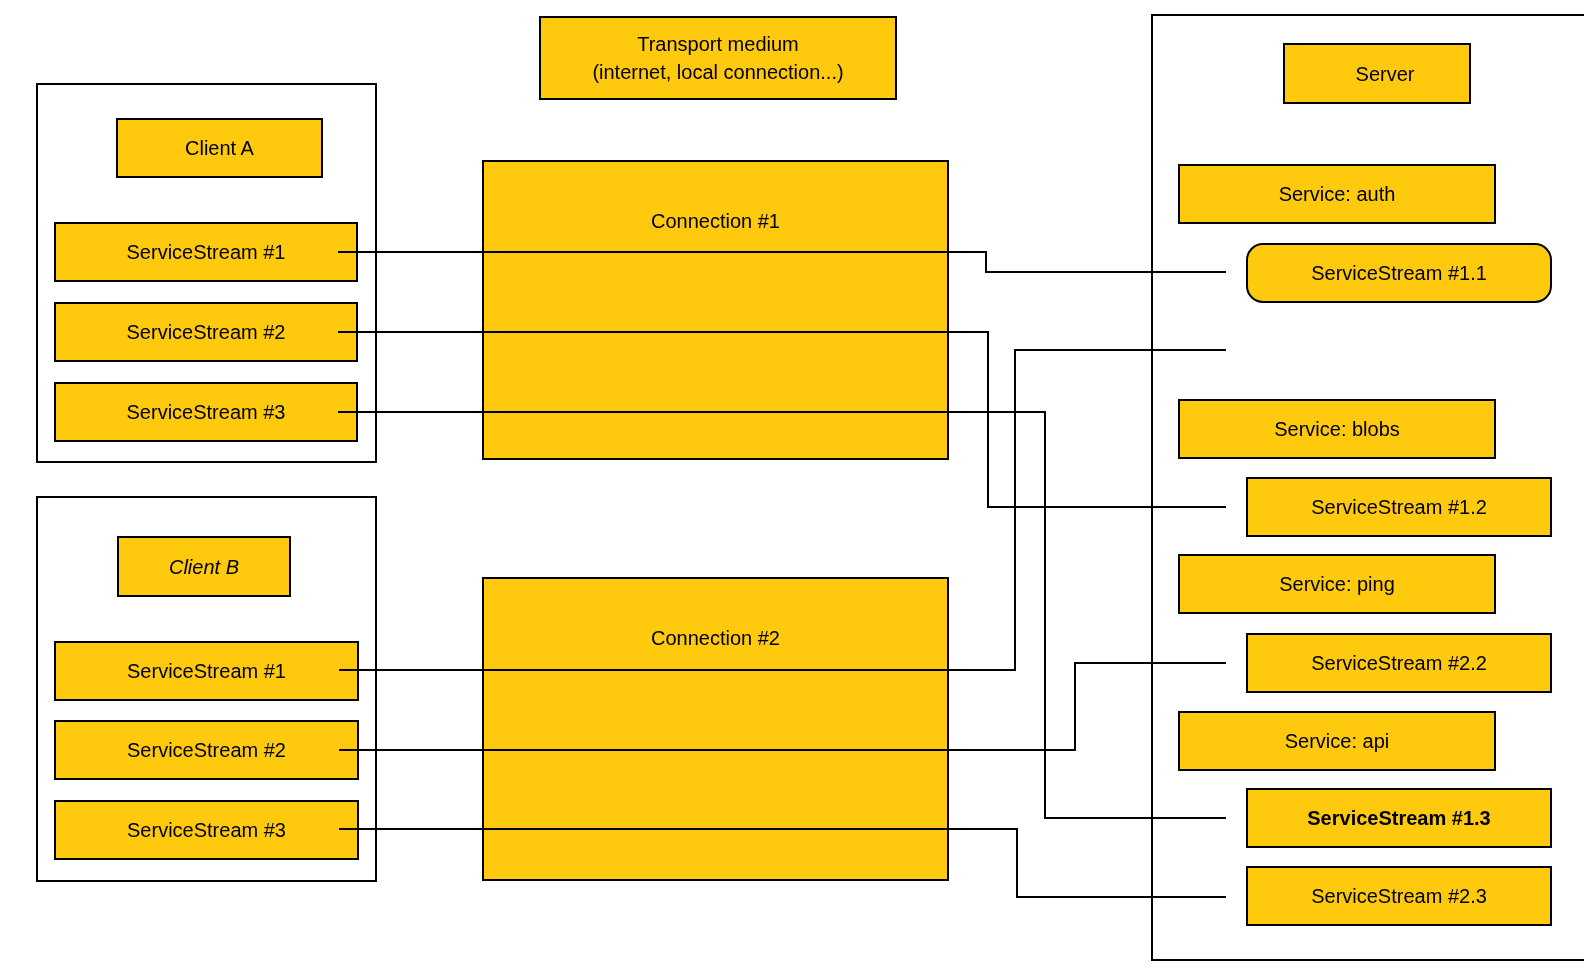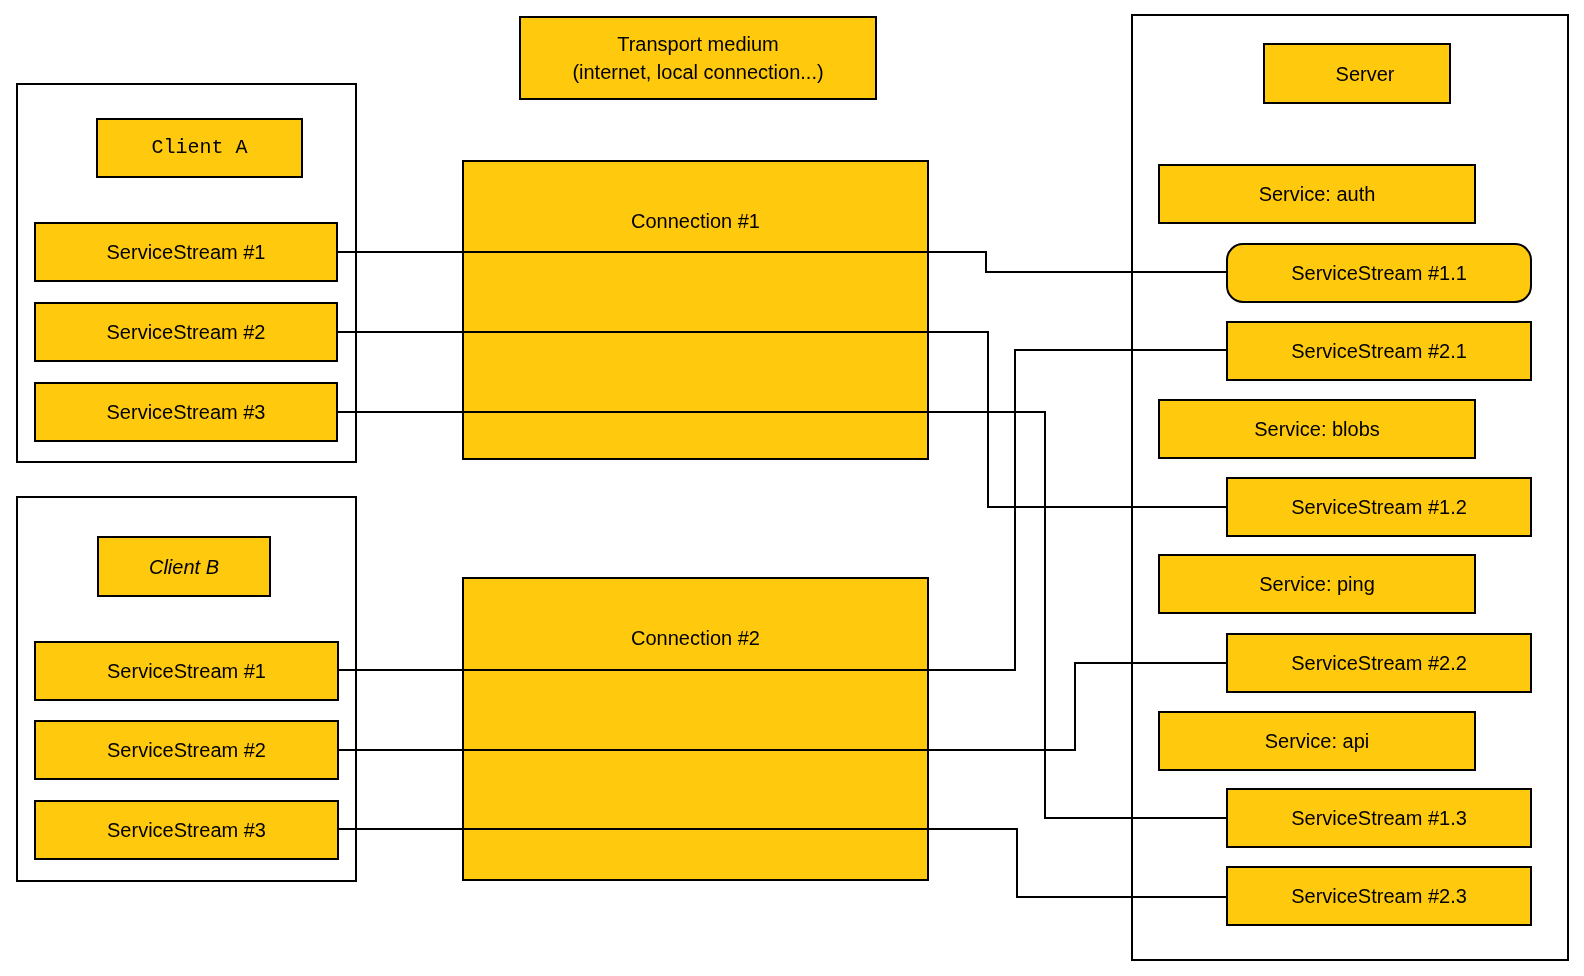--- a/index.html
+++ b/index.html
@@ -21,20 +21,21 @@
     box-sizing: border-box;
     border: 2px solid #000000;
     display: flex;
     align-items: center;
     justify-content: center;
     text-align: center;
     font-size: 20px;
     line-height: 24px;
     color: #000000;
     background: #ffc90e;
+    margin-left: 20px;
   }
   .container-box {
     background: #ffffff;
   }
   .label-top {
     align-items: flex-start;
     padding-top: 47px;
   }
   .two-line {
     flex-direction: column;
@@ -71,54 +72,53 @@
   .srv-service    { left: 1158px; width: 318px; height: 60px; }
   .srv-stream     { left: 1226px; width: 306px; height: 60px; }
   #srv-r0 { top: 164px; }
   #srv-r1 { top: 243px; border-radius: 17px; }
   #srv-r2 { top: 321px; }
   #srv-r3 { top: 399px; }
   #srv-r4 { top: 477px; }
   #srv-r5 { top: 554px; }
   #srv-r6 { top: 633px; }
   #srv-r7 { top: 711px; }
-  #srv-r8 { top: 788px; }
+  #srv-r8 { top: 788px; font-weight: bold; }
   #srv-r9 { top: 866px; }
 </style>
 </head>
 <body>
 
 <div id="canvas">
 
   <div class="node container-box" id="client-a" style="border-color: rgb(0, 0, 0);"></div>
   <div class="node container-box" id="client-b" style="border-color: rgb(0, 0, 0);"></div>
   <div class="node container-box" id="server" style="border-color: rgb(0, 0, 0);"></div>
 
   <div class="node two-line" id="transport" style="border-color: rgb(0, 0, 0); background: rgb(255, 201, 14);">
     <span>Transport medium</span>
     <span>(internet, local connection...)</span>
   </div>
 
   <div class="node label-top" id="connection-1" style="border-color: rgb(0, 0, 0); background: rgb(255, 201, 14);">Connection #1</div>
   <div class="node label-top" id="connection-2" style="border-color: rgb(0, 0, 0); background: rgb(255, 201, 14);">Connection #2</div>
 
-  <div class="node" id="client-a-title" style="border-color: rgb(0, 0, 0); background: rgb(255, 201, 14); font-family: Liberation Mono, monospace;">Client A</div>
+  <div class="node" id="client-a-title" style="border-color: rgb(0, 0, 0); background: rgb(255, 201, 14);">Client A</div>
   <div class="node" id="a-ss1" style="border-color: rgb(0, 0, 0); background: rgb(255, 201, 14);">ServiceStream #1</div>
   <div class="node" id="a-ss2" style="border-color: rgb(0, 0, 0); background: rgb(255, 201, 14);">ServiceStream #2</div>
   <div class="node" id="a-ss3" style="border-color: rgb(0, 0, 0); background: rgb(255, 201, 14);">ServiceStream #3</div>
 
   <div class="node" id="client-b-title" style="border-color: rgb(0, 0, 0); background: rgb(255, 201, 14);">Client B</div>
   <div class="node" id="b-ss1" style="border-color: rgb(0, 0, 0); background: rgb(255, 201, 14);">ServiceStream #1</div>
   <div class="node" id="b-ss2" style="border-color: rgb(0, 0, 0); background: rgb(255, 201, 14);">ServiceStream #2</div>
   <div class="node" id="b-ss3" style="border-color: rgb(0, 0, 0); background: rgb(255, 201, 14);">ServiceStream #3</div>
 
   <div class="node" id="server-title" style="border-color: rgb(0, 0, 0); background: rgb(255, 201, 14);">Server</div>
   <div class="node srv-service" id="srv-r0" style="border-color: rgb(0, 0, 0); background: rgb(255, 201, 14);">Service: auth</div>
   <div class="node srv-stream" id="srv-r1" style="border-color: rgb(0, 0, 0); background: rgb(255, 201, 14);">ServiceStream #1.1</div>
-  <div class="node srv-stream" id="srv-r2" style="border-color: rgb(0, 0, 0); background: rgb(255, 201, 14);">ServiceStream #2.1</div>
   <div class="node srv-service" id="srv-r3" style="border-color: rgb(0, 0, 0); background: rgb(255, 201, 14);">Service: blobs</div>
   <div class="node srv-stream" id="srv-r4" style="border-color: rgb(0, 0, 0); background: rgb(255, 201, 14);">ServiceStream #1.2</div>
   <div class="node srv-service" id="srv-r5" style="border-color: rgb(0, 0, 0); background: rgb(255, 201, 14);">Service: ping</div>
   <div class="node srv-stream" id="srv-r6" style="border-color: rgb(0, 0, 0); background: rgb(255, 201, 14);">ServiceStream #2.2</div>
   <div class="node srv-service" id="srv-r7" style="border-color: rgb(0, 0, 0); background: rgb(255, 201, 14);">Service: api</div>
   <div class="node srv-stream" id="srv-r8" style="border-color: rgb(0, 0, 0); background: rgb(255, 201, 14);">ServiceStream #1.3</div>
   <div class="node srv-stream" id="srv-r9" style="border-color: rgb(0, 0, 0); background: rgb(255, 201, 14); text-align: center;">ServiceStream #2.3</div>
 
   <svg id="edge-layer" width="1584" height="976">
       <polyline points="338,252 986,252 986,272 1226,272" fill="none" stroke="#000000" stroke-width="2"></polyline>

